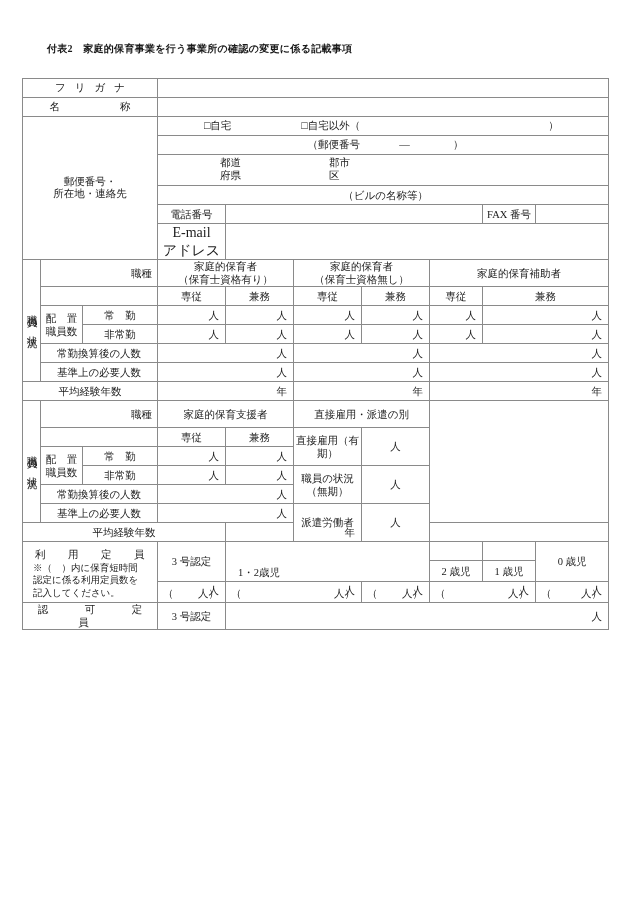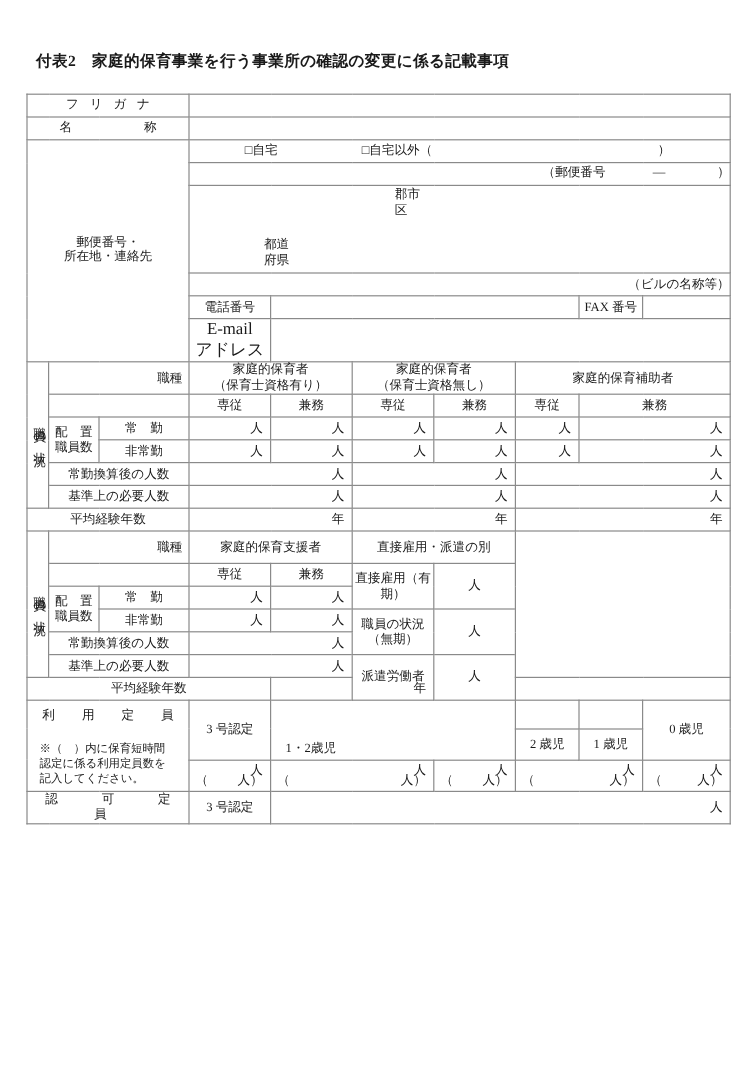--- a/index.html
+++ b/index.html
@@ -16,23 +16,23 @@
     overflow: hidden;
   }
   .page {
     position: relative;
     width: 630px;
     height: 903px;
     box-sizing: border-box;
   }
   .doc-title {
     position: absolute;
-    left: 30px;
+    left: 47px;
     top: 42px;
-    font-size: 13px;
+    font-size: 10px;
     font-weight: bold;
     letter-spacing: 0.3px;
     white-space: pre;
   }
 
   table.form {
     position: absolute;
     left: 22px;
     top: 78px;
     width: 586px;
@@ -46,21 +46,21 @@
     vertical-align: middle;
     height: 18px;
     line-height: 1.25;
   }
   
   table.form {
     border: 1px solid #6e6e6e;
   }
 
   .c  { text-align: center; margin-left: 11px; }
-  .l  { text-align: right;  padding-left: 5px !important; font-family: Liberation Serif, serif; }
+  .l  { text-align: center;  padding-left: 5px !important; font-family: Liberation Serif, serif; }
   .r  { text-align: right; padding-right: 5px !important; }
   .pad6 { padding: 2px 6px !important; }
 
   
   .vert {
     text-align: center;
     width: 18px;
   }
   .vert span {
     display: inline-block;
@@ -89,22 +89,21 @@
     font-size: 9.5px;
     line-height: 1.35;
     text-align: left;
     padding: 0 4px;
   }
   .cap-title {
     font-size: 10.5px;
     letter-spacing: 6px;
     text-indent: 6px;
     display: block;
-    text-align: center;
-    margin-bottom: 15px;
+    margin-bottom: 0;
   }
 
   .ninzu-cell {
     text-align: right;
     padding-right: 6px !important;
   }
   .paren-cell {
     position: relative;
     height: 34px;
   }
@@ -121,21 +120,21 @@
   .paren-cell .bot-r {
     position: absolute;
     right: 6px;
     bottom: 2px;
   }
   .addr-cols {
     display: flex;
     line-height: 1.2;
     padding: 2px 0 3px 0;
   }
-  .addr-cols .a1 { margin-left: 62px; margin-top: 42px; }
+  .addr-cols .a1 { margin-left: 62px; }
   .addr-cols .a2 { margin-left: 88px; }
   .addr-cols div { text-align: left; }
   .home-line {
     display: flex;
     padding: 2px 0;
   }
   .home-line .h1 { margin-left: 46px; }
   .home-line .h2 { margin-left: 70px; }
   .home-line .h3 { margin-left: 188px; }
   .email-cell {

